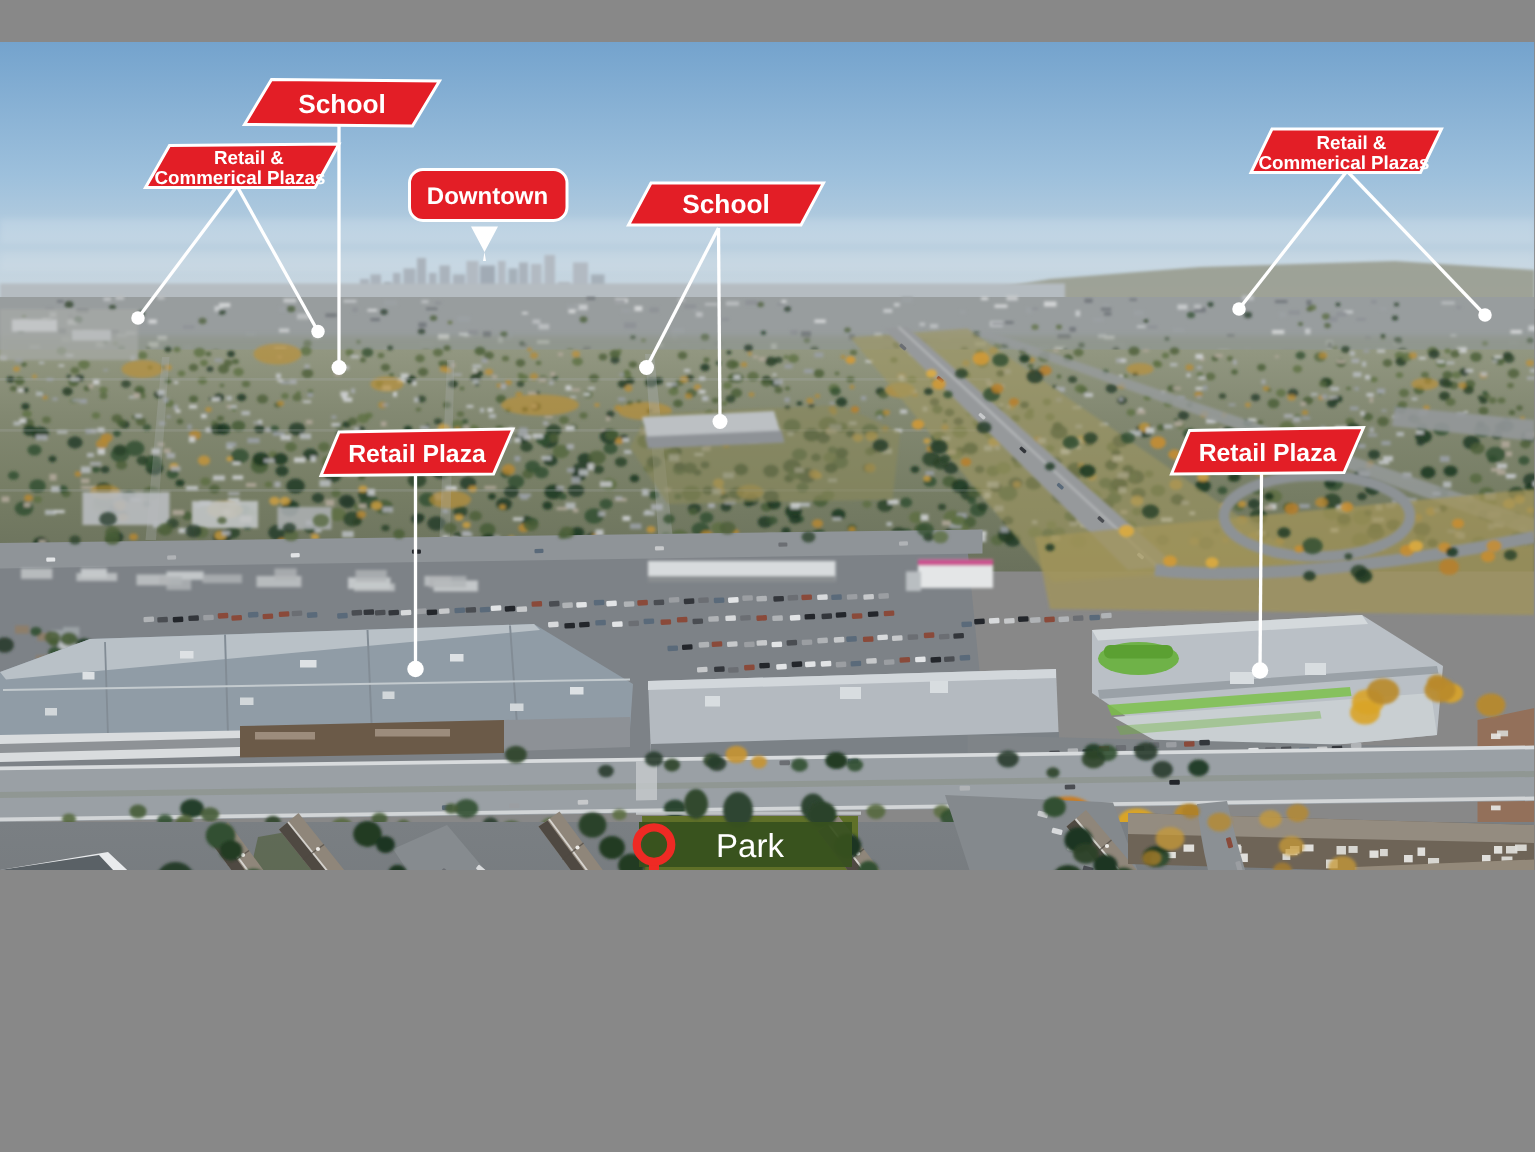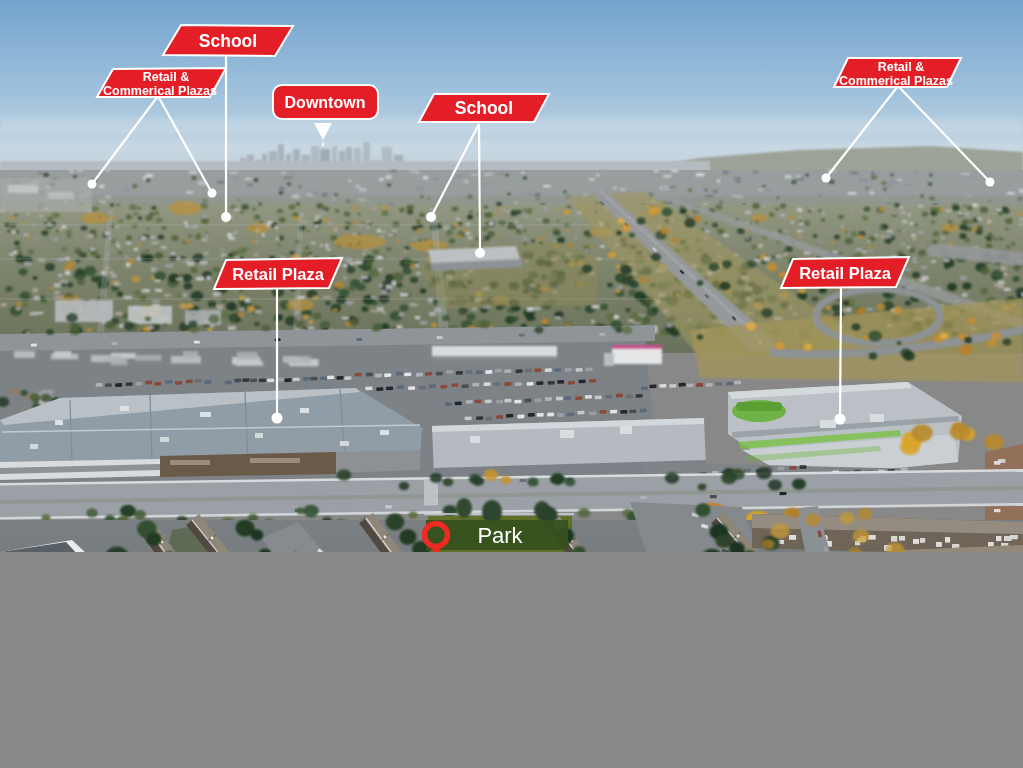--- a/index.html
+++ b/index.html
@@ -1,16 +1,16 @@
 <!DOCTYPE html>
 <html><head>
 <meta charset="utf-8">
 <style>
   html,body{margin:0;padding:0;background:#888;}
-  #stage{position:relative;width:1023px;height:552px;overflow:hidden;font-family:"Liberation Sans",sans-serif;}
+  #stage{position:relative;width:1023px;height:552px;overflow:hidden;font-family:"Liberation Sans",sans-serif;margin-top:28px;}
   svg text{font-family:"Liberation Sans",sans-serif;}
 </style>
 </head>
 <body>
 <div id="stage">
 <svg width="1023" height="768" viewBox="0 0 1023 768">
 <defs>
   <linearGradient id="sky" x1="0" y1="0" x2="0" y2="1">
     <stop offset="0" stop-color="#74a3cd"></stop>
     <stop offset="0.5" stop-color="#9dc0dc"></stop>

